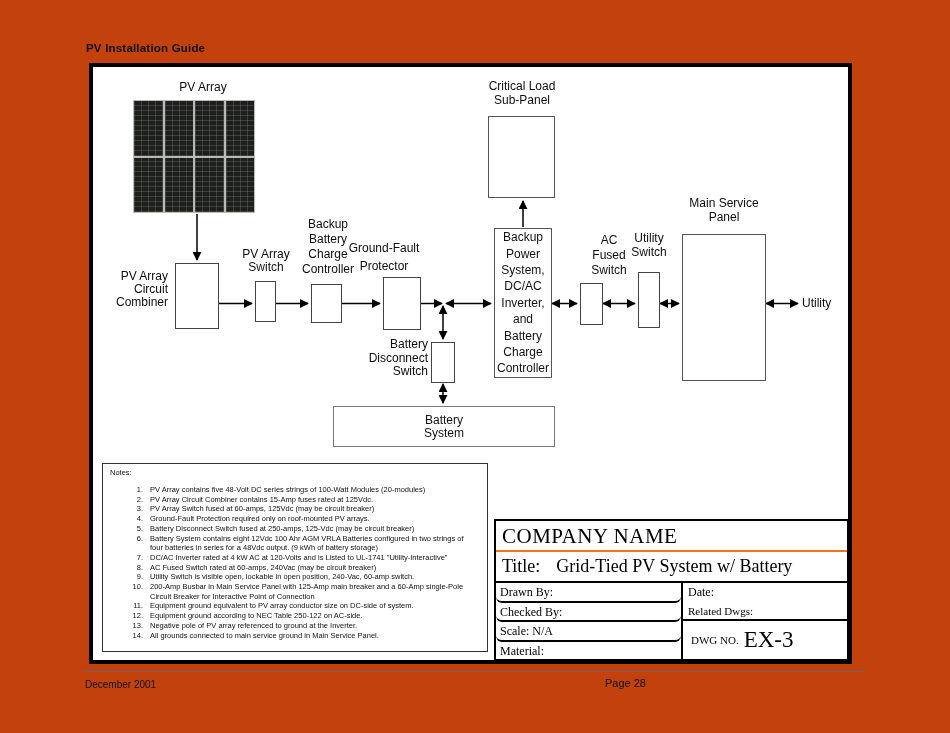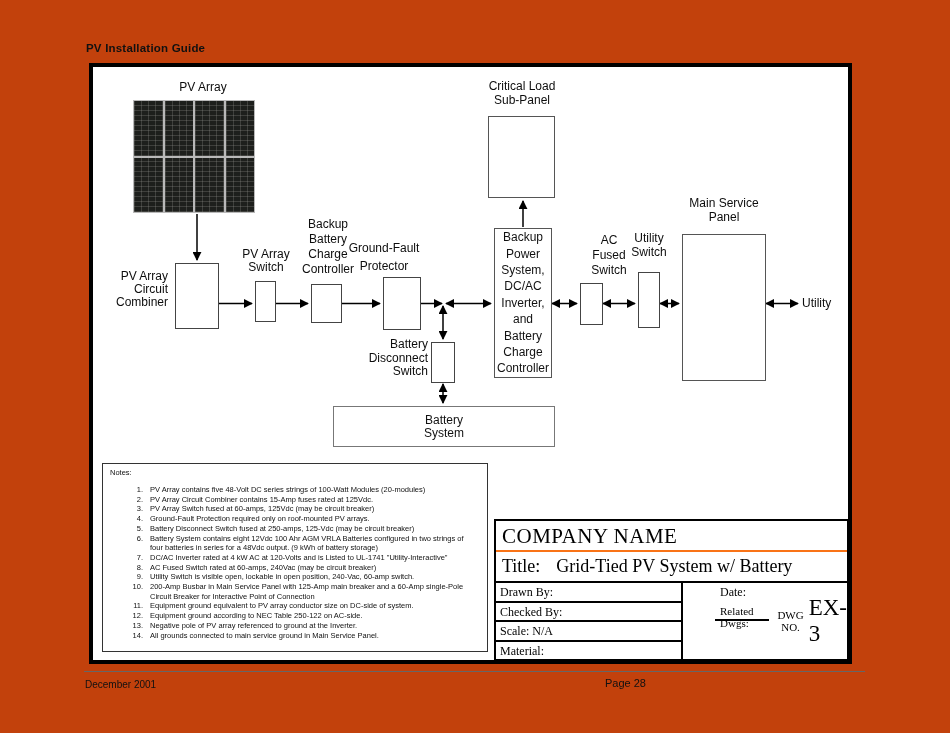--- a/index.html
+++ b/index.html
@@ -38,23 +38,23 @@
   
   .tb{position:absolute;left:494px;top:519px;width:355px;height:142px;border:2px solid #000;
       background:#fff;box-sizing:border-box;font-family:"Liberation Serif",serif;color:#000;}
   .tb-company{height:31px;border-bottom:2px solid #f97316;box-sizing:border-box;
               font-size:21px;padding:3px 0 0 6px;letter-spacing:.5px;}
   .tb-title{height:31px;border-bottom:2px solid #000;box-sizing:border-box;
             font-size:18px;padding:4px 0 0 6px;}
   .tb-title .tt{margin-left:16px;}
   .tb-grid{display:flex;height:76px;}
   .tb-left{width:187px;border-right:2px solid #000;box-sizing:border-box;display:flex;flex-direction:column;}
-  .tb-row{flex:1;border-bottom:2px solid #000;box-sizing:border-box;font-size:12px;padding:2px 0 0 4px;}
+  .tb-row{flex:1;border-bottom:2px solid #000;box-sizing:border-box;font-size:12px;padding:2px 0 0 4px;border-radius:6px;}
   .tb-row:last-child{border-bottom:none;}
-  .tb-right{flex:1;display:flex;flex-direction:row;padding-left:32px;}
+  .tb-right{flex:1;display:flex;flex-direction:column;}
   .tb-date{height:38px;border-bottom:2px solid #000;box-sizing:border-box;padding:2px 0 0 5px;}
   .tb-date .d1{font-size:12px;}
   .tb-date .d2{font-size:11px;margin-top:5px;}
   .tb-dwg{flex:1;display:flex;align-items:center;padding-left:8px;}
   .tb-dwg .small{font-size:11px;text-align:center;}
   .tb-dwg .big{font-size:23px;margin-left:5px;}
 
   
   .foot-line{position:absolute;left:84px;top:671px;width:781px;height:1px;background:#666;}
   .foot-date{position:absolute;left:85px;top:679px;font-size:10px;}

